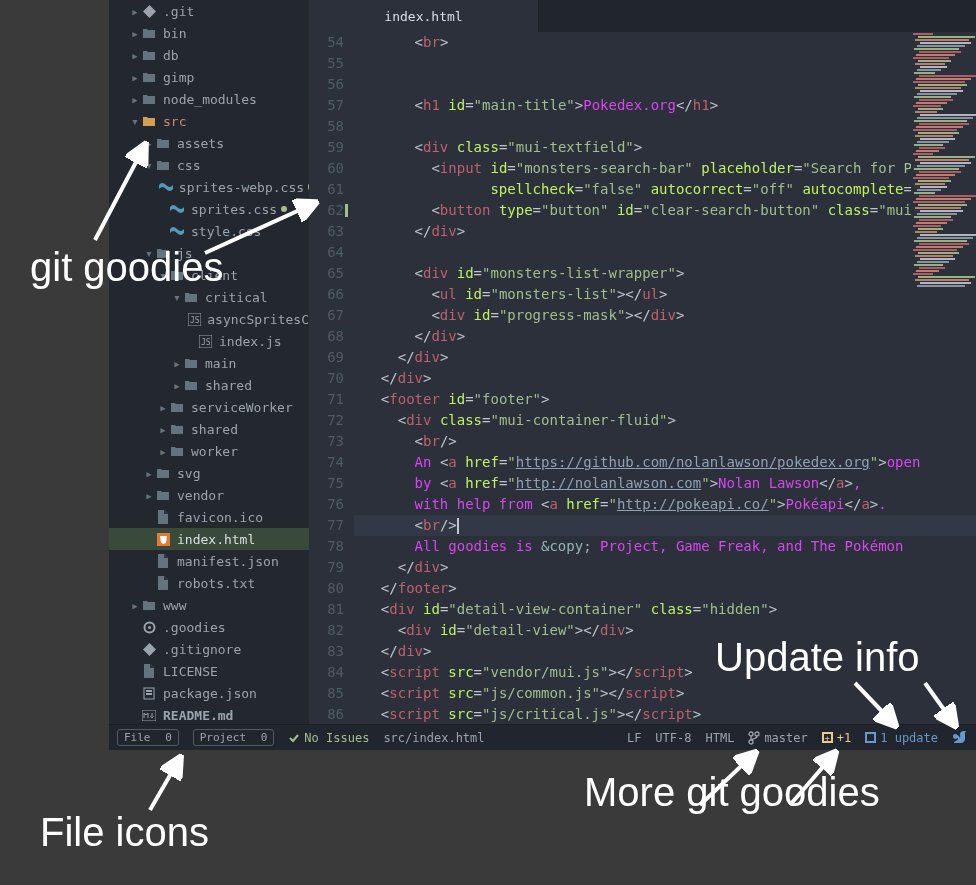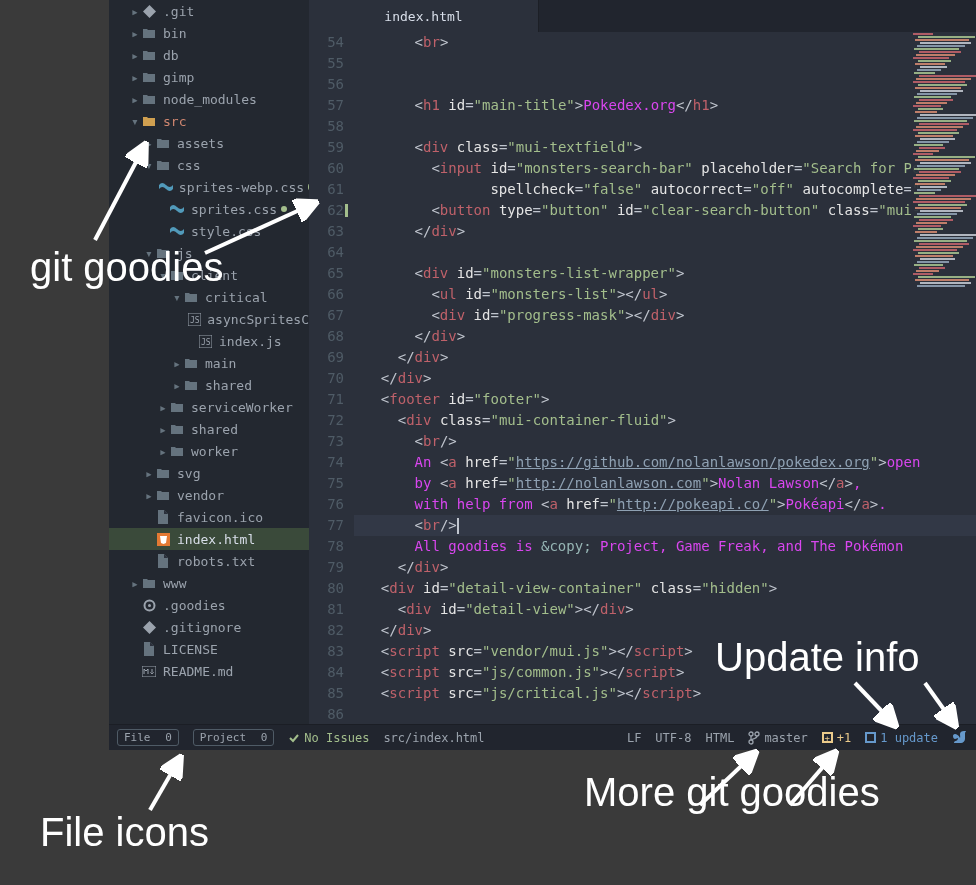--- a/index.html
+++ b/index.html
@@ -110,21 +110,21 @@
     padding-left: 10px;
   }
   .code-line.hl { background: #323846; }
   .cursor {
     display: inline-block; width: 2px; height: 16px;
     background: #c0c5ce; vertical-align: middle;
   }
   
   .p  { color: #c0c5ce; }   
   .tg { color: #bf616a; }   
-  .an { color: #e5e5e5; }   
+  .an { color: #bef264; }   
   .op { color: #c0c5ce; }
   .st { color: #a3be8c; }   
   .lk { color: #8fa1b3; text-decoration: underline; } 
   .ent{ color: #96b5b4; }
   .tx { color: #d946ef; }
   
   .minimap {
     position: absolute;
     right: 0; top: 32px;
     width: 65px; height: 280px;
@@ -416,20 +416,30 @@
           <span>index.html</span>
         </div>
         <div class="tree-item" style="padding-left: 34px;">
           <span class="tree-arrow"></span>
           <span class="tree-icon">
             <svg width="12" height="14" viewBox="0 0 12 14">
               <path fill="currentColor" d="M1 0h6l4 4v10H1z"></path>
               <path fill="#2b303b" d="M7 0v4h4"></path>
             </svg>
           </span>
+          <span>manifest.json</span>
+        </div>
+        <div class="tree-item" style="padding-left: 34px;">
+          <span class="tree-arrow"></span>
+          <span class="tree-icon">
+            <svg width="12" height="14" viewBox="0 0 12 14">
+              <path fill="currentColor" d="M1 0h6l4 4v10H1z"></path>
+              <path fill="#2b303b" d="M7 0v4h4"></path>
+            </svg>
+          </span>
           <span>robots.txt</span>
         </div>
         <div class="tree-item" style="padding-left: 20px;">
           <span class="tree-arrow">▸</span>
           <span class="tree-icon">
             <svg width="14" height="14" viewBox="0 0 14 14">
               <path fill="currentColor" d="M1 3h4l1 1h7v8H1z"></path>
             </svg>
           </span>
           <span>www</span>
@@ -457,20 +467,31 @@
           <span class="tree-arrow"></span>
           <span class="tree-icon">
             <svg width="12" height="14" viewBox="0 0 12 14">
               <path fill="currentColor" d="M1 0h6l4 4v10H1z"></path>
               <path fill="#2b303b" d="M7 0v4h4"></path>
             </svg>
           </span>
           <span>LICENSE</span>
         </div>
         <div class="tree-item" style="padding-left: 20px;">
+          <span class="tree-arrow"></span>
+          <span class="tree-icon">
+            <svg width="12" height="13" viewBox="0 0 12 13">
+              <rect x="1" y="1" width="10" height="11" fill="none" stroke="#9ba3ad"></rect>
+              <rect x="3" y="3" width="6" height="2" fill="#9ba3ad"></rect>
+              <rect x="3" y="6" width="6" height="2" fill="#9ba3ad"></rect>
+            </svg>
+          </span>
+          <span>package.json</span>
+        </div>
+        <div class="tree-item" style="padding-left: 20px; font-weight: bold;">
           <span class="tree-arrow"></span>
           <span class="tree-icon">
             <svg width="14" height="11" viewBox="0 0 14 11">
               <rect width="14" height="11" fill="none" stroke="#9ba3ad"></rect>
               <path d="M2 8V3l2 2 2-2v5M10 3v3m-1.5 0L10 8l1.5-2" stroke="#9ba3ad" fill="none"></path>
             </svg>
           </span>
           <span>README.md</span>
         </div>
       </div>
@@ -537,20 +558,21 @@
             <div class="code-line"><span class="p">  &lt;/</span><span class="tg">div</span><span class="p">&gt;</span></div>
             <div class="code-line"><span class="p">  &lt;</span><span class="tg">footer</span><span class="p"> </span><span class="an">id</span><span class="op">=</span><span class="st">"footer"</span><span class="p">&gt;</span></div>
             <div class="code-line"><span class="p">    &lt;</span><span class="tg">div</span><span class="p"> </span><span class="an">class</span><span class="op">=</span><span class="st">"mui-container-fluid"</span><span class="p">&gt;</span></div>
             <div class="code-line"><span class="p">      &lt;</span><span class="tg">br</span><span class="p">/&gt;</span></div>
             <div class="code-line"><span class="p">      </span><span class="tx">An </span><span class="p">&lt;</span><span class="tg">a</span><span class="p"> </span><span class="an">href</span><span class="op">=</span><span class="st">"</span><span class="lk">https://github.com/nolanlawson/pokedex.org</span><span class="st">"</span><span class="p">&gt;</span><span class="tx">open</span></div>
             <div class="code-line"><span class="p">      </span><span class="tx">by </span><span class="p">&lt;</span><span class="tg">a</span><span class="p"> </span><span class="an">href</span><span class="op">=</span><span class="st">"</span><span class="lk">http://nolanlawson.com</span><span class="st">"</span><span class="p">&gt;</span><span class="tx">Nolan Lawson</span><span class="p">&lt;/</span><span class="tg">a</span><span class="p">&gt;</span><span class="tx">,</span></div>
             <div class="code-line"><span class="p">      </span><span class="tx">with help from </span><span class="p">&lt;</span><span class="tg">a</span><span class="p"> </span><span class="an">href</span><span class="op">=</span><span class="st">"</span><span class="lk">http://pokeapi.co/</span><span class="st">"</span><span class="p">&gt;</span><span class="tx">Pokéapi</span><span class="p">&lt;/</span><span class="tg">a</span><span class="p">&gt;</span><span class="tx">.</span></div>
             <div class="code-line hl"><span class="p">      &lt;</span><span class="tg">br</span><span class="p">/&gt;</span><span class="cursor"></span></div>
             <div class="code-line"><span class="p">      </span><span class="tx">All goodies is </span><span class="ent">&amp;copy;</span><span class="tx"> Project, Game Freak, and The Pokémon</span></div>
             <div class="code-line"><span class="p">    &lt;/</span><span class="tg">div</span><span class="p">&gt;</span></div>
+            <div class="code-line"><span class="p">  &lt;/</span><span class="tg">footer</span><span class="p">&gt;</span></div>
             <div class="code-line"><span class="p">  &lt;</span><span class="tg">div</span><span class="p"> </span><span class="an">id</span><span class="op">=</span><span class="st">"detail-view-container"</span><span class="p"> </span><span class="an">class</span><span class="op">=</span><span class="st">"hidden"</span><span class="p">&gt;</span></div>
             <div class="code-line"><span class="p">    &lt;</span><span class="tg">div</span><span class="p"> </span><span class="an">id</span><span class="op">=</span><span class="st">"detail-view"</span><span class="p">&gt;&lt;/</span><span class="tg">div</span><span class="p">&gt;</span></div>
             <div class="code-line"><span class="p">  &lt;/</span><span class="tg">div</span><span class="p">&gt;</span></div>
             <div class="code-line"><span class="p">  &lt;</span><span class="tg">script</span><span class="p"> </span><span class="an">src</span><span class="op">=</span><span class="st">"vendor/mui.js"</span><span class="p">&gt;&lt;/</span><span class="tg">script</span><span class="p">&gt;</span></div>
             <div class="code-line"><span class="p">  &lt;</span><span class="tg">script</span><span class="p"> </span><span class="an">src</span><span class="op">=</span><span class="st">"js/common.js"</span><span class="p">&gt;&lt;/</span><span class="tg">script</span><span class="p">&gt;</span></div>
             <div class="code-line"><span class="p">  &lt;</span><span class="tg">script</span><span class="p"> </span><span class="an">src</span><span class="op">=</span><span class="st">"js/critical.js"</span><span class="p">&gt;&lt;/</span><span class="tg">script</span><span class="p">&gt;</span></div>
           </div>
       </div>
       <div class="minimap" id="minimap">
           <div class="mm-line" style="background: rgb(191, 97, 106); width: 20px; margin-left: 2px;"></div>

